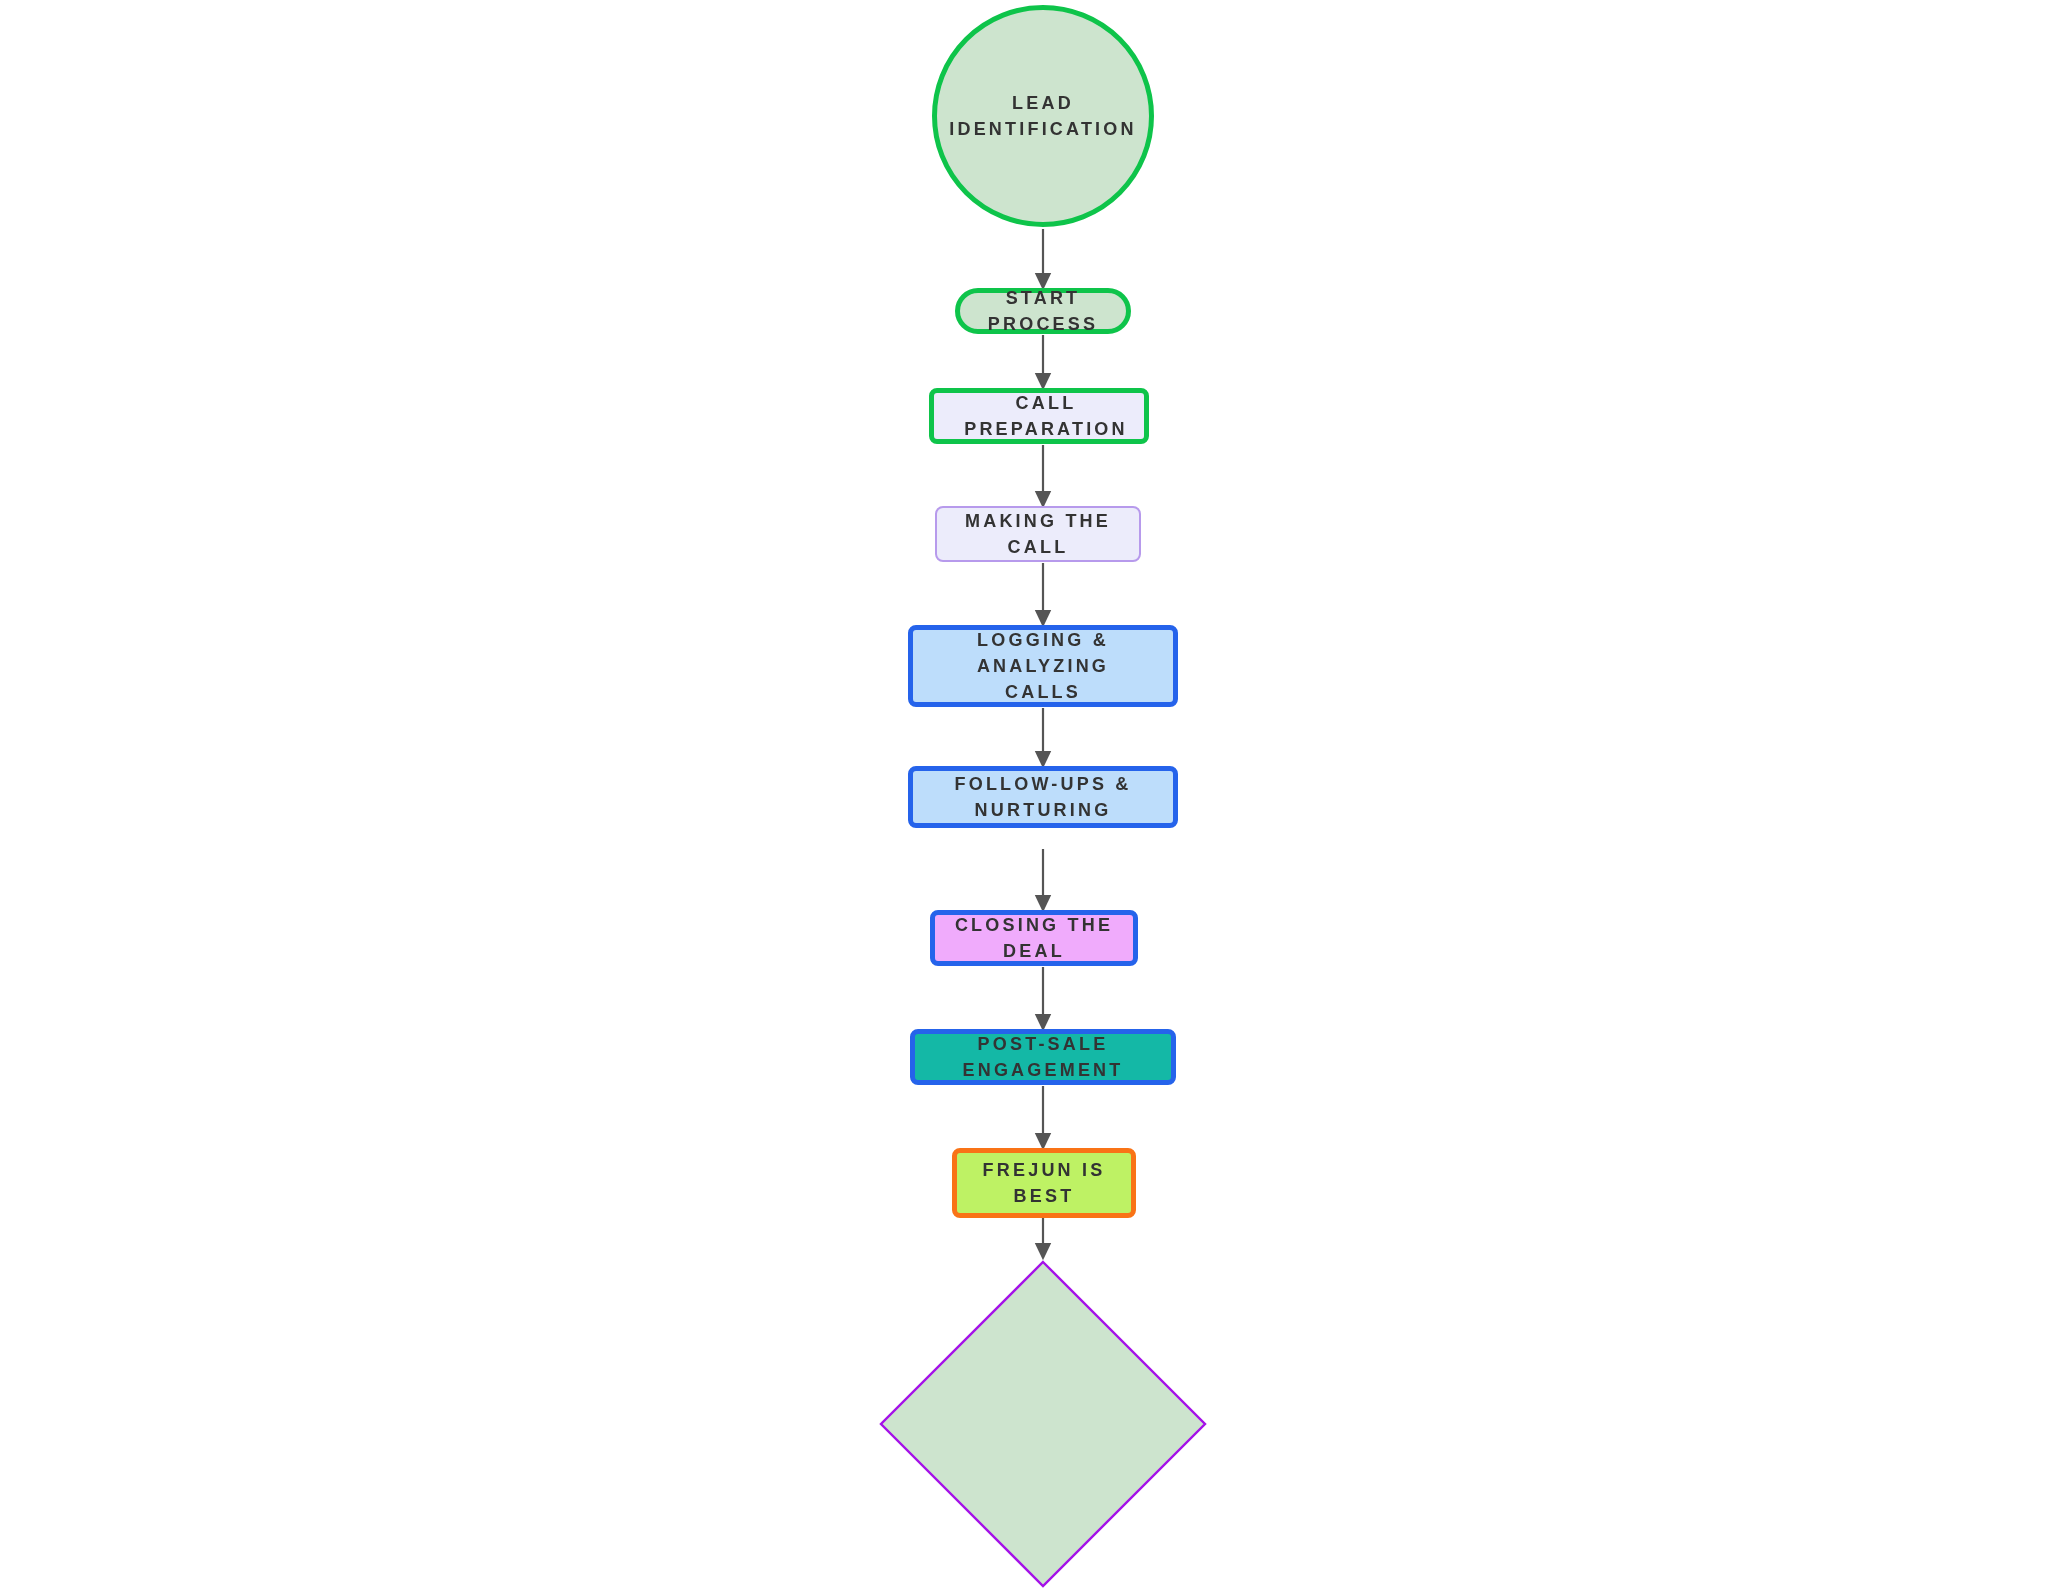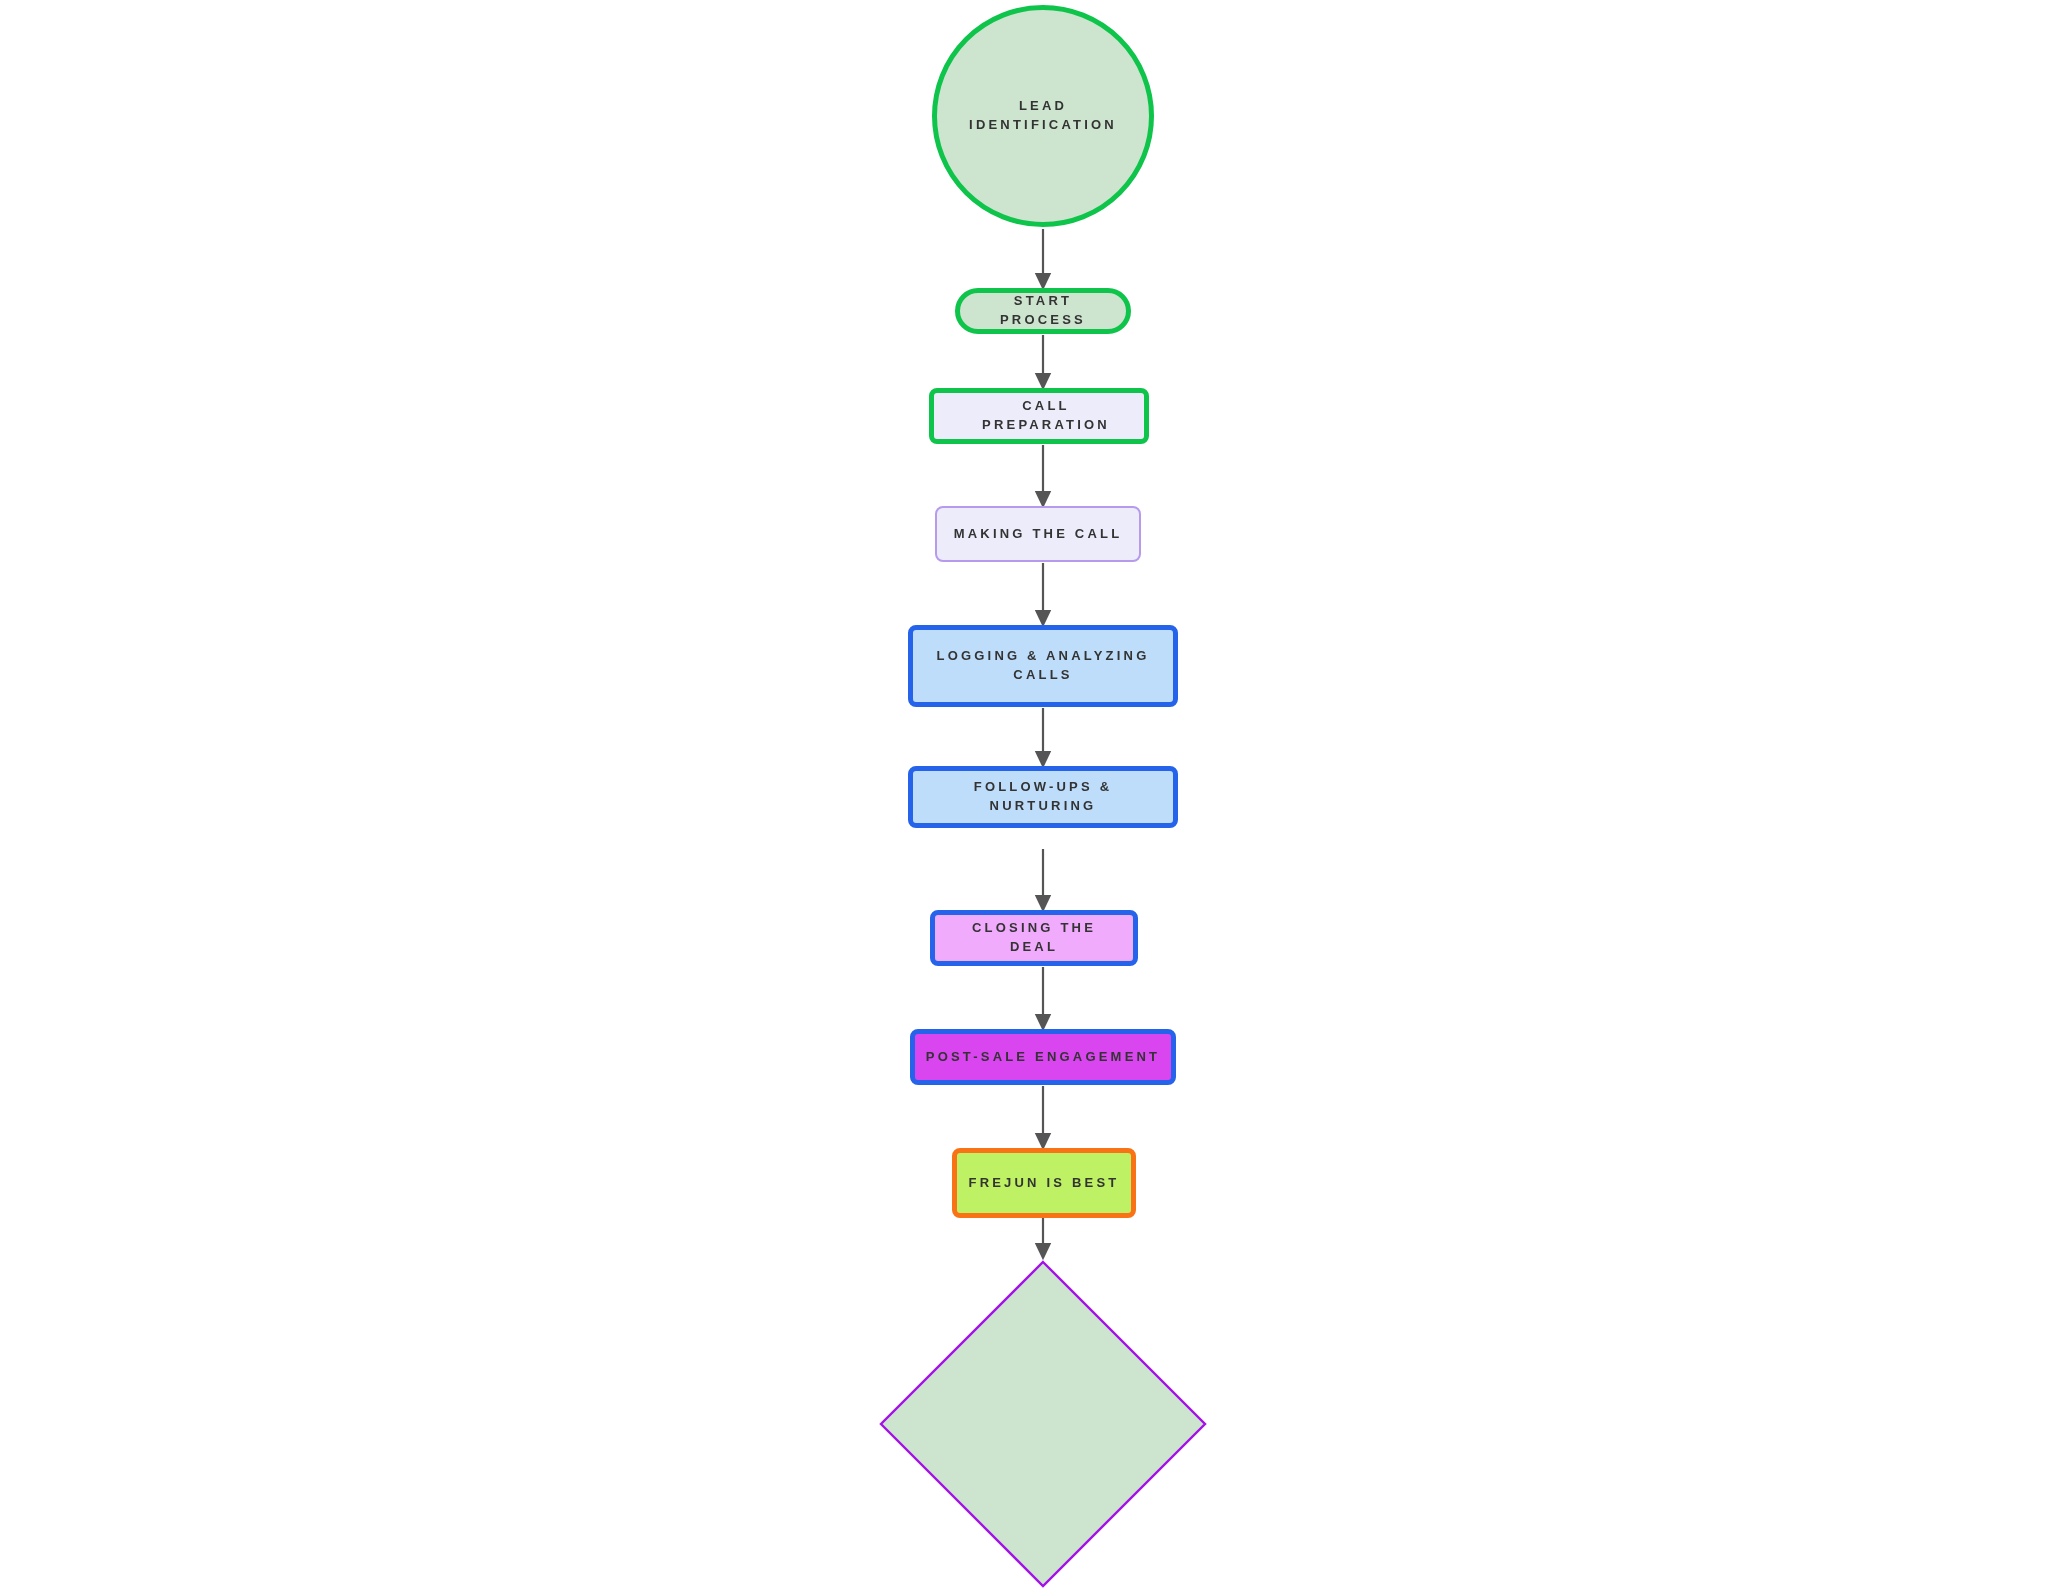--- a/index.html
+++ b/index.html
@@ -31,21 +31,21 @@
   }
 
   .node {
     position: absolute;
     box-sizing: border-box;
     display: flex;
     align-items: center;
     justify-content: center;
     text-align: center;
     color: #333333;
-    font-size: 13px;
+    font-size: 18px;
     font-weight: 700;
     letter-spacing: 3.2px;
     line-height: 1.45;
     text-transform: uppercase;
     font-family: "Liberation Sans", sans-serif;
   }
 
   .node-label {
     display: block;
     padding: 0 10px;
@@ -126,21 +126,21 @@
 
   <div class="node shape-rect" style="left: 908px; top: 766px; width: 270px; height: 62px; background: rgb(189, 221, 251); border: 5px solid rgb(37, 99, 235);">
     <span class="node-label">Follow-ups &amp;
 Nurturing</span>
   </div>
 
   <div class="node shape-rect" style="left: 930px; top: 910px; width: 208px; height: 56px; background: #f0abfc; border: 5px solid rgb(37, 99, 235);">
     <span class="node-label">Closing the Deal</span>
   </div>
 
-  <div class="node shape-rect" style="left: 910px; top: 1029px; width: 266px; height: 56px; background: #d946ef; border: 5px solid rgb(37, 99, 235);">
+  <div class="node shape-rect" style="left: 910px; top: 1029px; width: 266px; height: 56px; background: #14b8a6; border: 5px solid rgb(37, 99, 235);">
     <span class="node-label">Post-sale Engagement</span>
   </div>
 
   <div class="node shape-rect" style="left: 952px; top: 1148px; width: 184px; height: 70px; background: #bef264; border: 5px solid rgb(249, 115, 22);">
     <span class="node-label">FreJun is Best</span>
   </div>
 
   <div class="node shape-diamond" style="left: 877px; top: 1258px; width: 332px; height: 332px;">
     <svg class="diamond-bg" viewBox="0 0 100 100" preserveAspectRatio="none" xmlns="http://www.w3.org/2000/svg">
       <polygon class="diamond-poly" points="50,1.2 98.8,50 50,98.8 1.2,50" fill="#cde4ce" stroke="#a411e8" stroke-width="2.4" vector-effect="non-scaling-stroke"></polygon>

